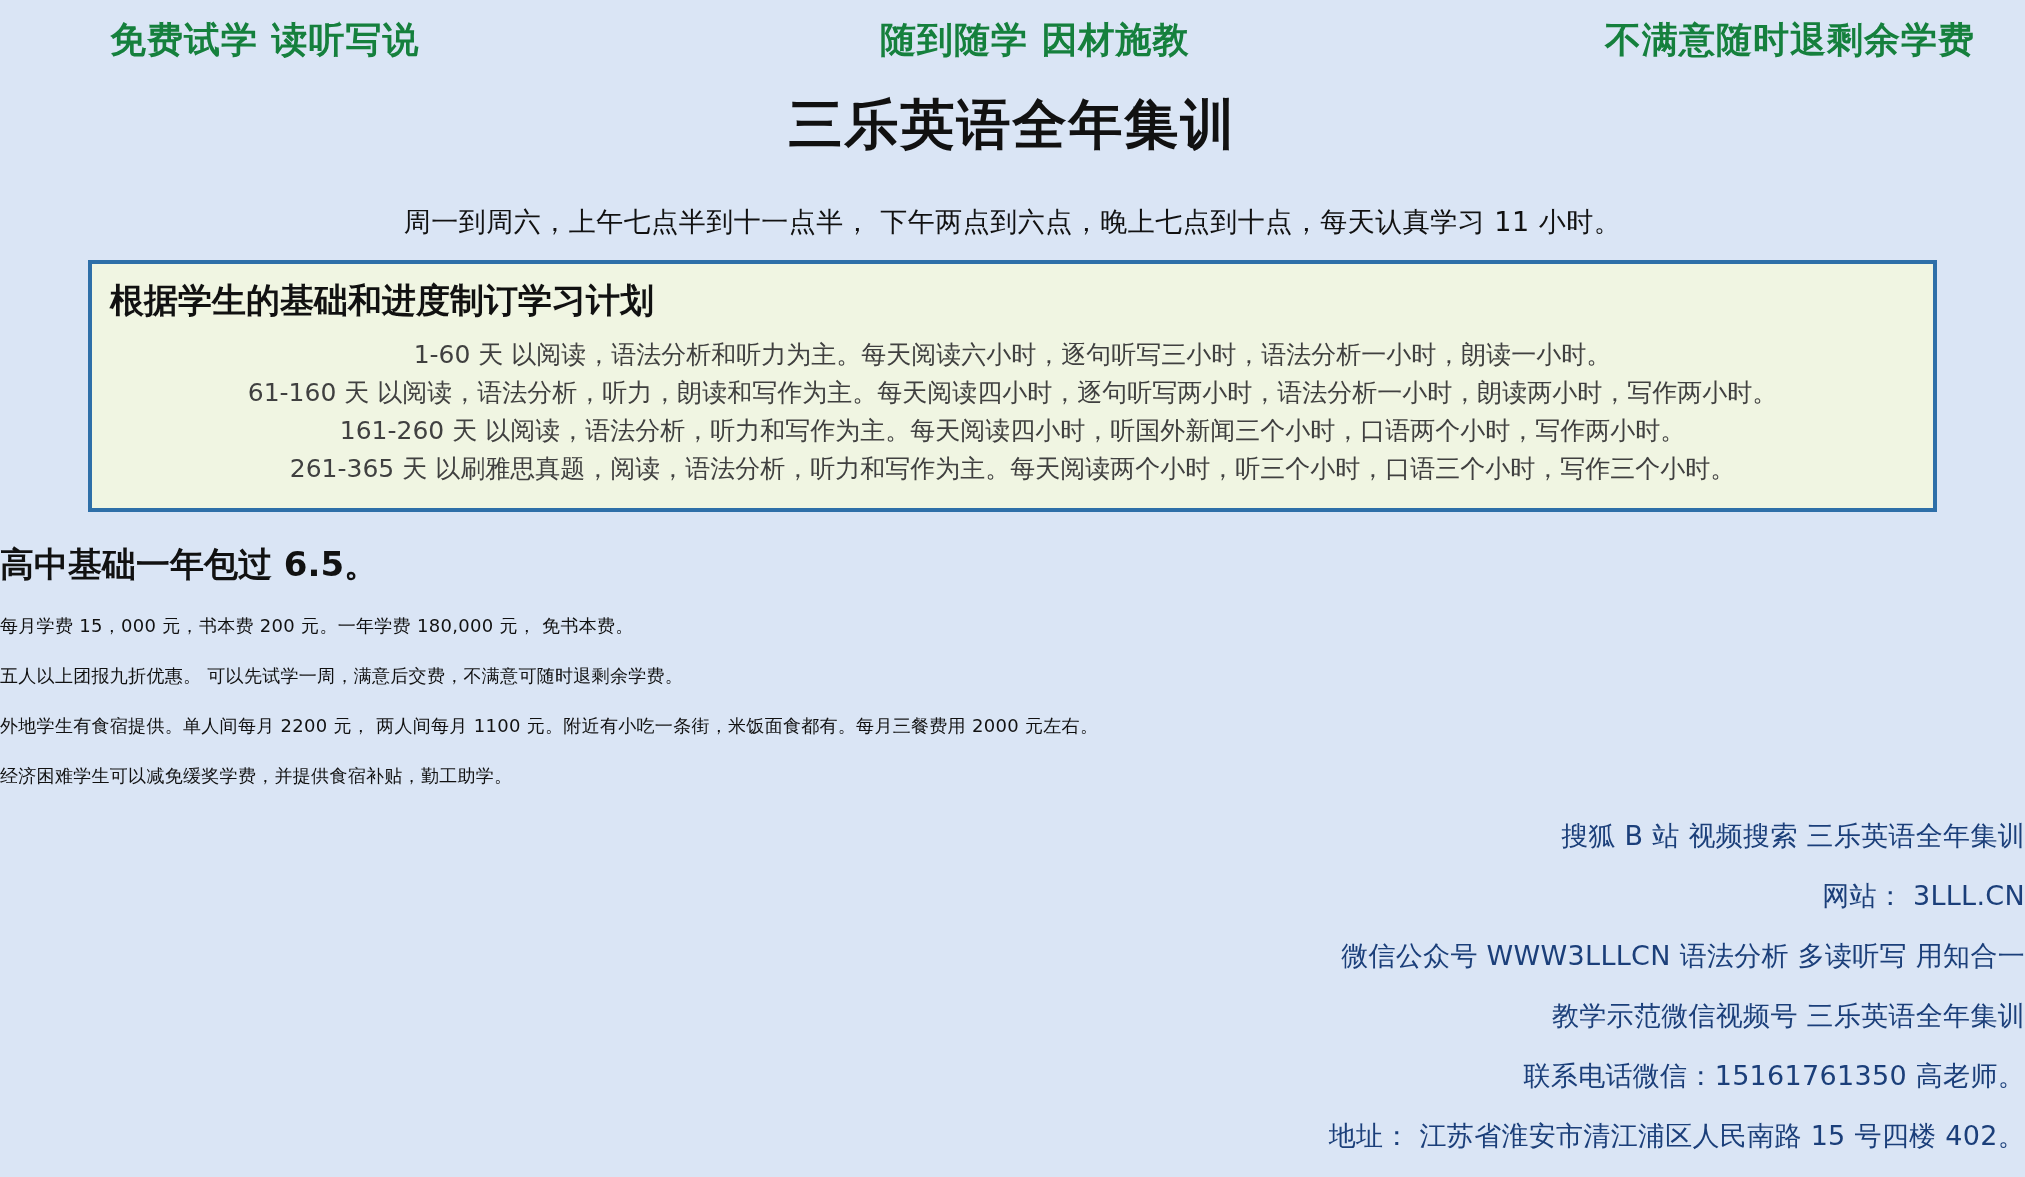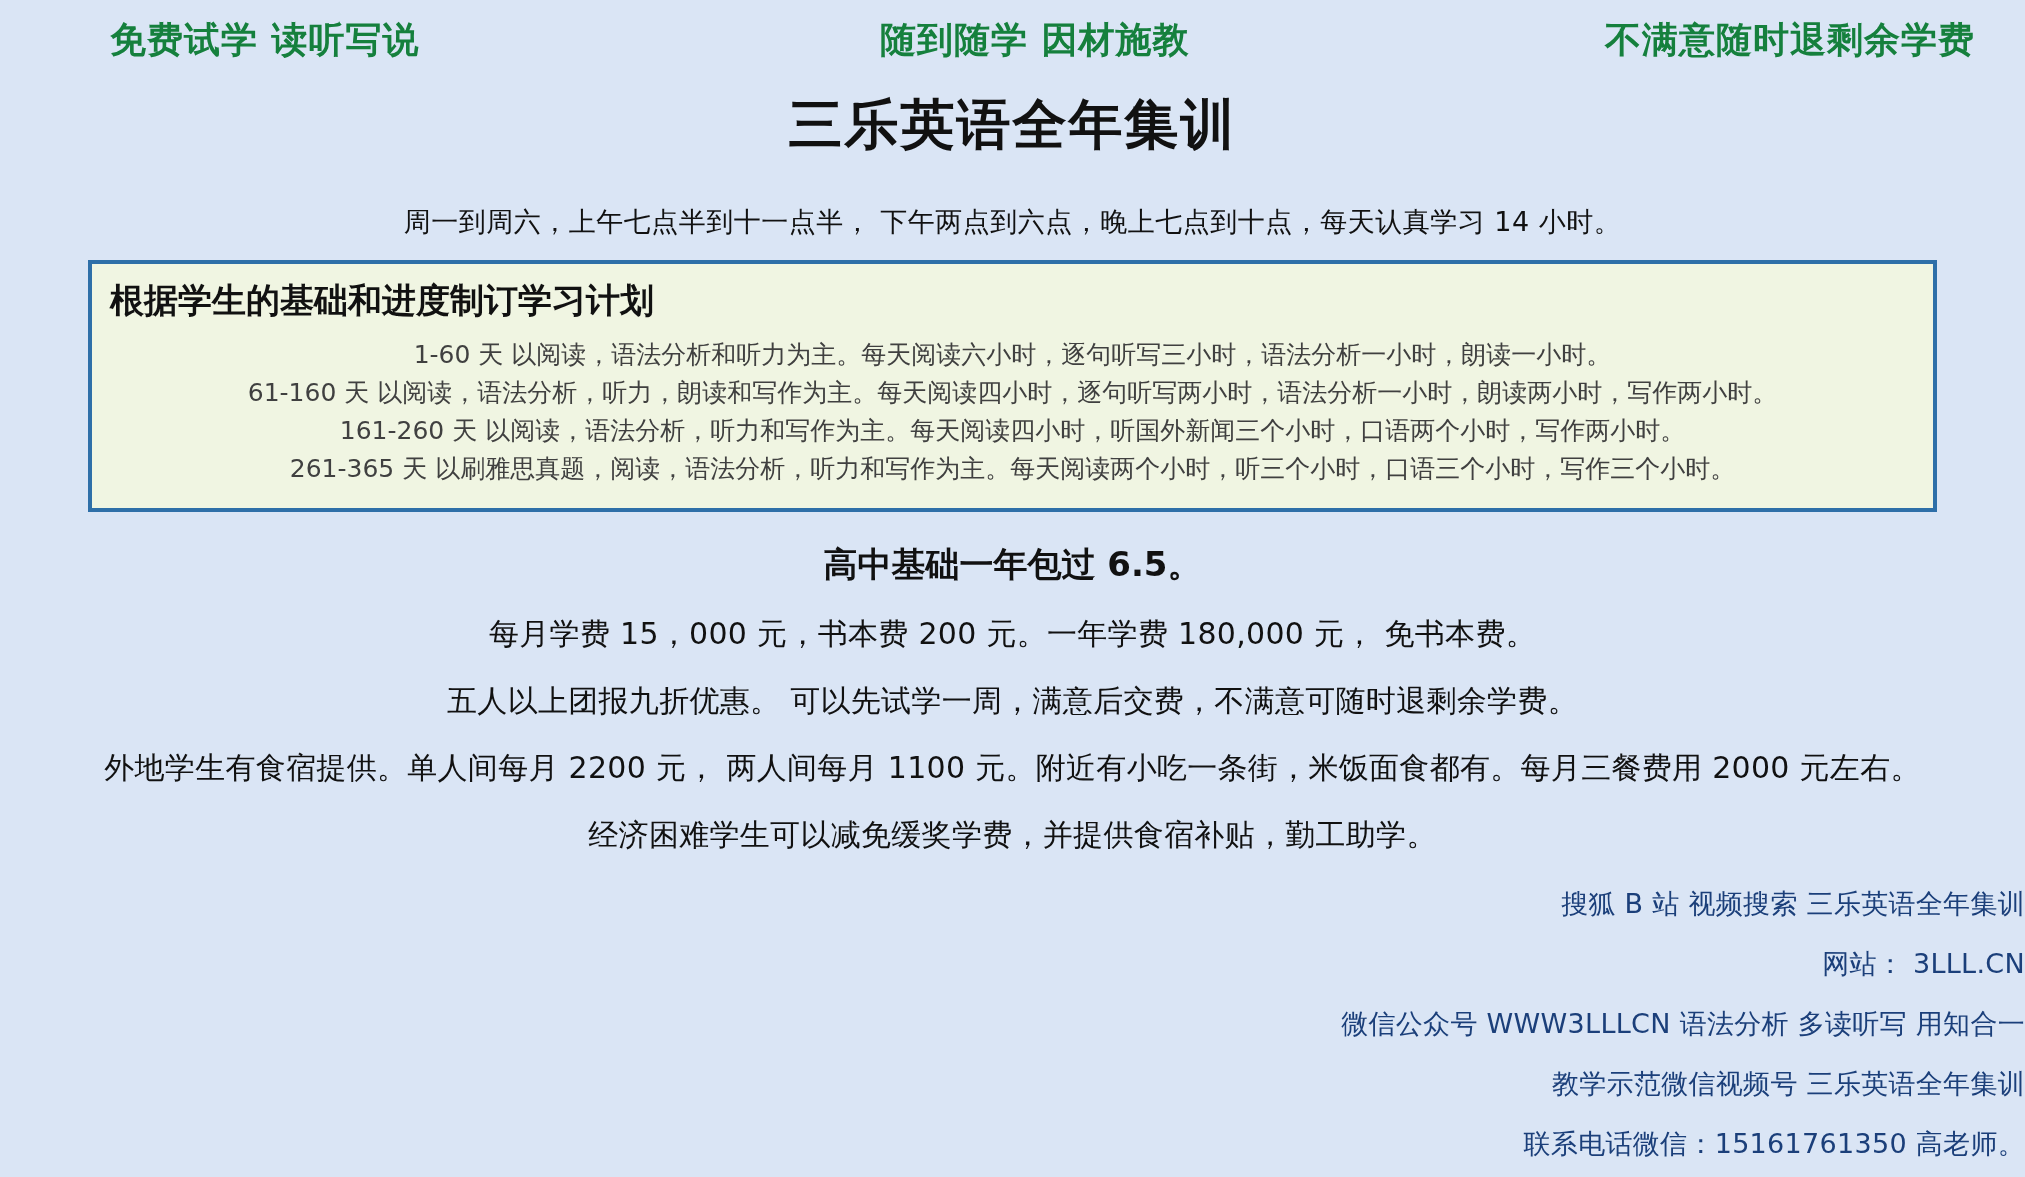--- a/index.html
+++ b/index.html
@@ -68,29 +68,29 @@
     color: #111;
   }
   .plan-item {
     font-size: 25px;
     line-height: 1.52;
     color: #404040;
     text-align: center;
     white-space: nowrap;
   }
   .guarantee {
-    text-align: center;
+    text-align: left;
     font-size: 34px;
     font-weight: bold;
     margin-top: 30px;
     color: #111;
   }
   .fee-line {
-    text-align: center;
-    font-size: 30px;
+    text-align: left;
+    font-size: 18px;
     margin-top: 26px;
     color: #111;
     letter-spacing: 0.3px;
   }
   .contacts {
     margin-top: 30px;
   }
   .contact-line {
     text-align: right;
     font-size: 27px;
@@ -105,21 +105,21 @@
 <div class="page">
 
   <div class="slogans">
     <div class="slogan">免费试学 读听写说</div>
     <div class="slogan mid">随到随学 因材施教</div>
     <div class="slogan">不满意随时退剩余学费</div>
   </div>
 
   <div class="main-title">三乐英语全年集训</div>
 
-  <div class="schedule-line">周一到周六，上午七点半到十一点半， 下午两点到六点，晚上七点到十点，每天认真学习 14 小时。</div>
+  <div class="schedule-line">周一到周六，上午七点半到十一点半， 下午两点到六点，晚上七点到十点，每天认真学习 11 小时。</div>
 
   <div class="plan-box">
     <div class="plan-title">根据学生的基础和进度制订学习计划</div>
     <div class="plan-item">1-60 天  以阅读，语法分析和听力为主。每天阅读六小时，逐句听写三小时，语法分析一小时，朗读一小时。</div>
     <div class="plan-item">61-160 天  以阅读，语法分析，听力，朗读和写作为主。每天阅读四小时，逐句听写两小时，语法分析一小时，朗读两小时，写作两小时。</div>
     <div class="plan-item">161-260 天  以阅读，语法分析，听力和写作为主。每天阅读四小时，听国外新闻三个小时，口语两个小时，写作两小时。</div>
     <div class="plan-item">261-365 天  以刷雅思真题，阅读，语法分析，听力和写作为主。每天阅读两个小时，听三个小时，口语三个小时，写作三个小时。</div>
   </div>
 
   <div class="guarantee">高中基础一年包过 6.5。</div>

